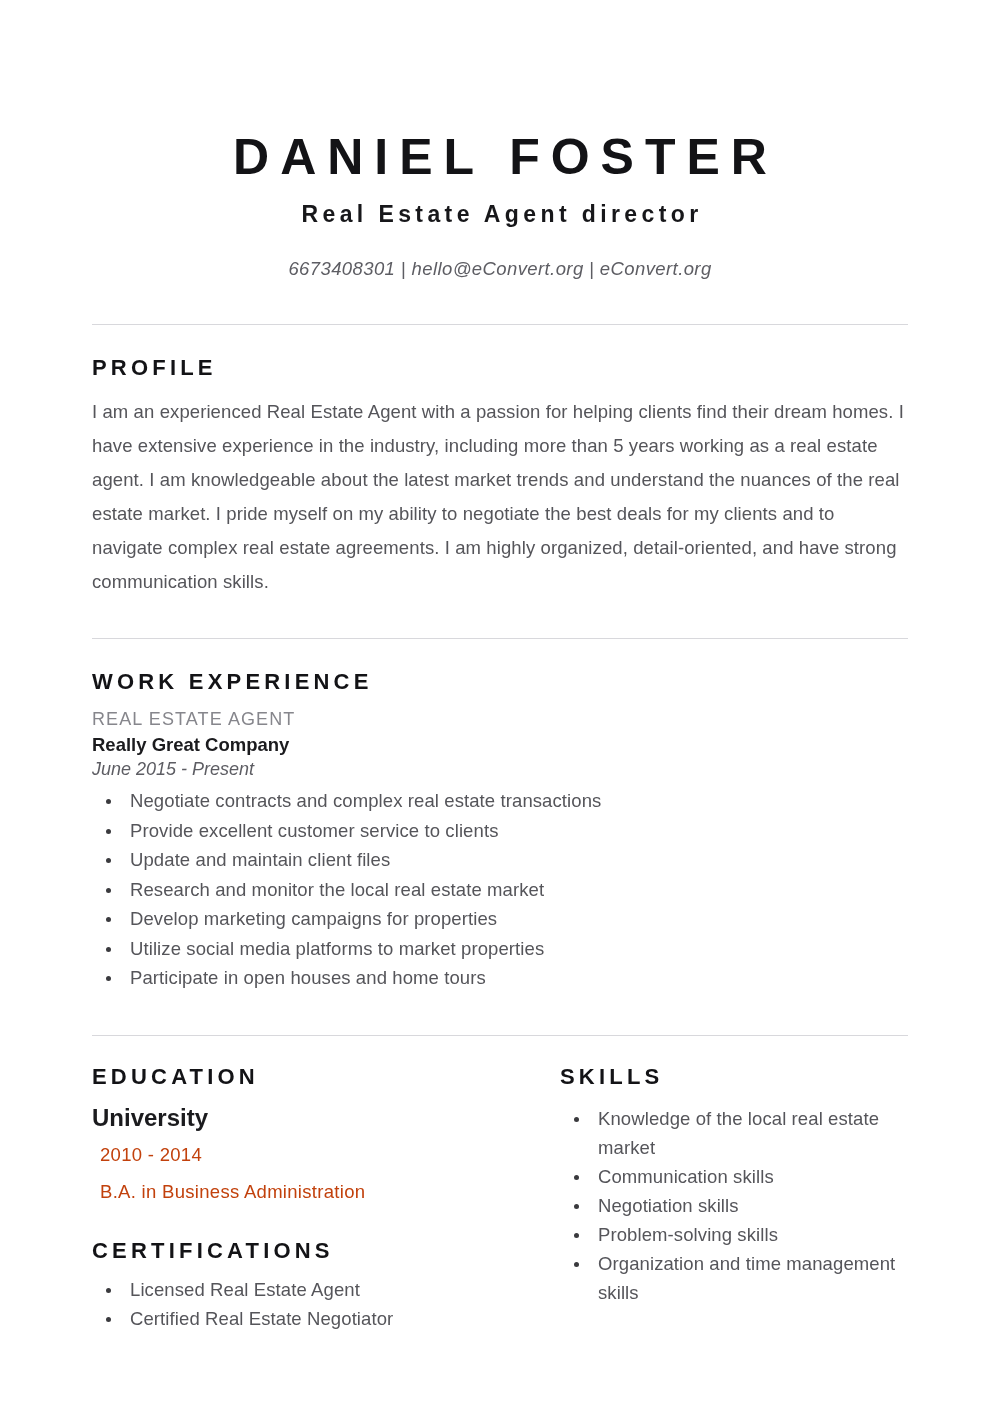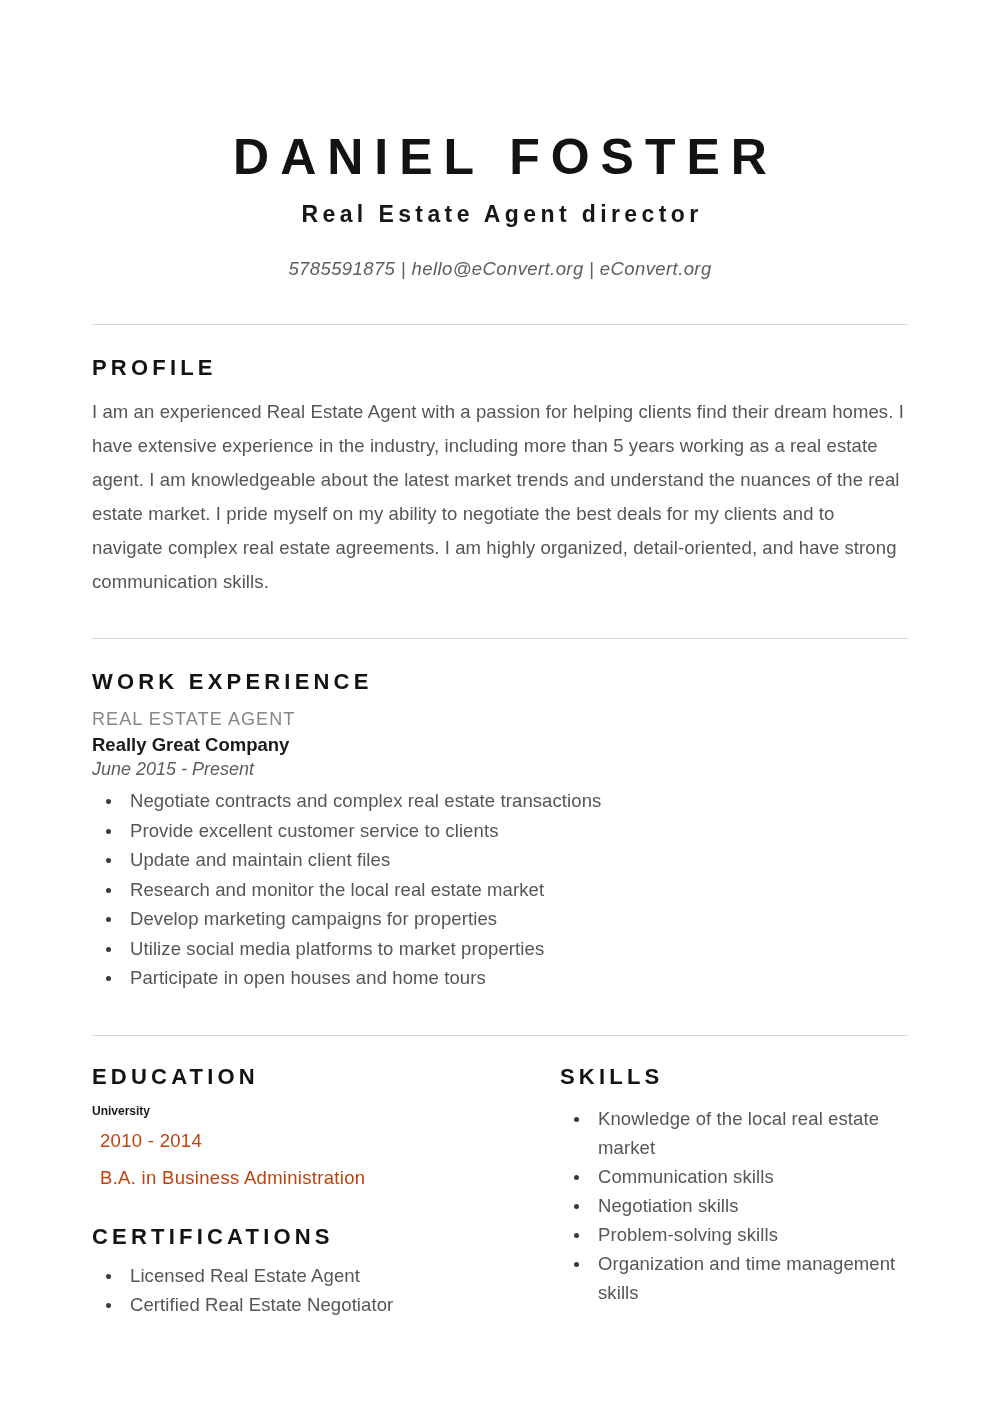--- a/index.html
+++ b/index.html
@@ -128,21 +128,21 @@
 
   
   .columns {
     display: flex;
     padding-top: 28px;
   }
   .col-left { width: 455px; flex: none; }
   .col-right { flex: 1; padding-left: 13px; }
 
   .edu-name {
-    font-size: 12px;
+    font-size: 24px;
     font-weight: 700;
     color: #1b1b1e;
     margin: 0 0 3px 0;
   }
   .edu-line {
     font-size: 18.5px;
     line-height: 29px;
     color: #c2410c;
     margin: 8px;
     letter-spacing: 0.3px;
@@ -152,21 +152,21 @@
   .skills-list li { line-height: 29px; }
 </style>
 </head>
 <body>
 
 <div class="page">
 
   <div class="header">
     <h1 class="name">DANIEL FOSTER</h1>
     <div class="subtitle">Real Estate Agent director</div>
-    <div class="contact">5785591875  |  hello@eConvert.org  | eConvert.org</div>
+    <div class="contact">6673408301  |  hello@eConvert.org  | eConvert.org</div>
   </div>
 
   <div class="divider d1"></div>
 
   <div class="section">
     <h2 class="section-title">PROFILE</h2>
     <p class="profile-text">I am an experienced Real Estate Agent with a passion for helping clients find their dream homes. I have extensive experience in the industry, including more than 5 years working as a real estate agent. I am knowledgeable about the latest market trends and understand the nuances of the real estate market. I pride myself on my ability to negotiate the best deals for my clients and to navigate complex real estate agreements. I am highly organized, detail-oriented, and have strong communication skills.</p>
   </div>
 
   <div class="divider d2"></div>

